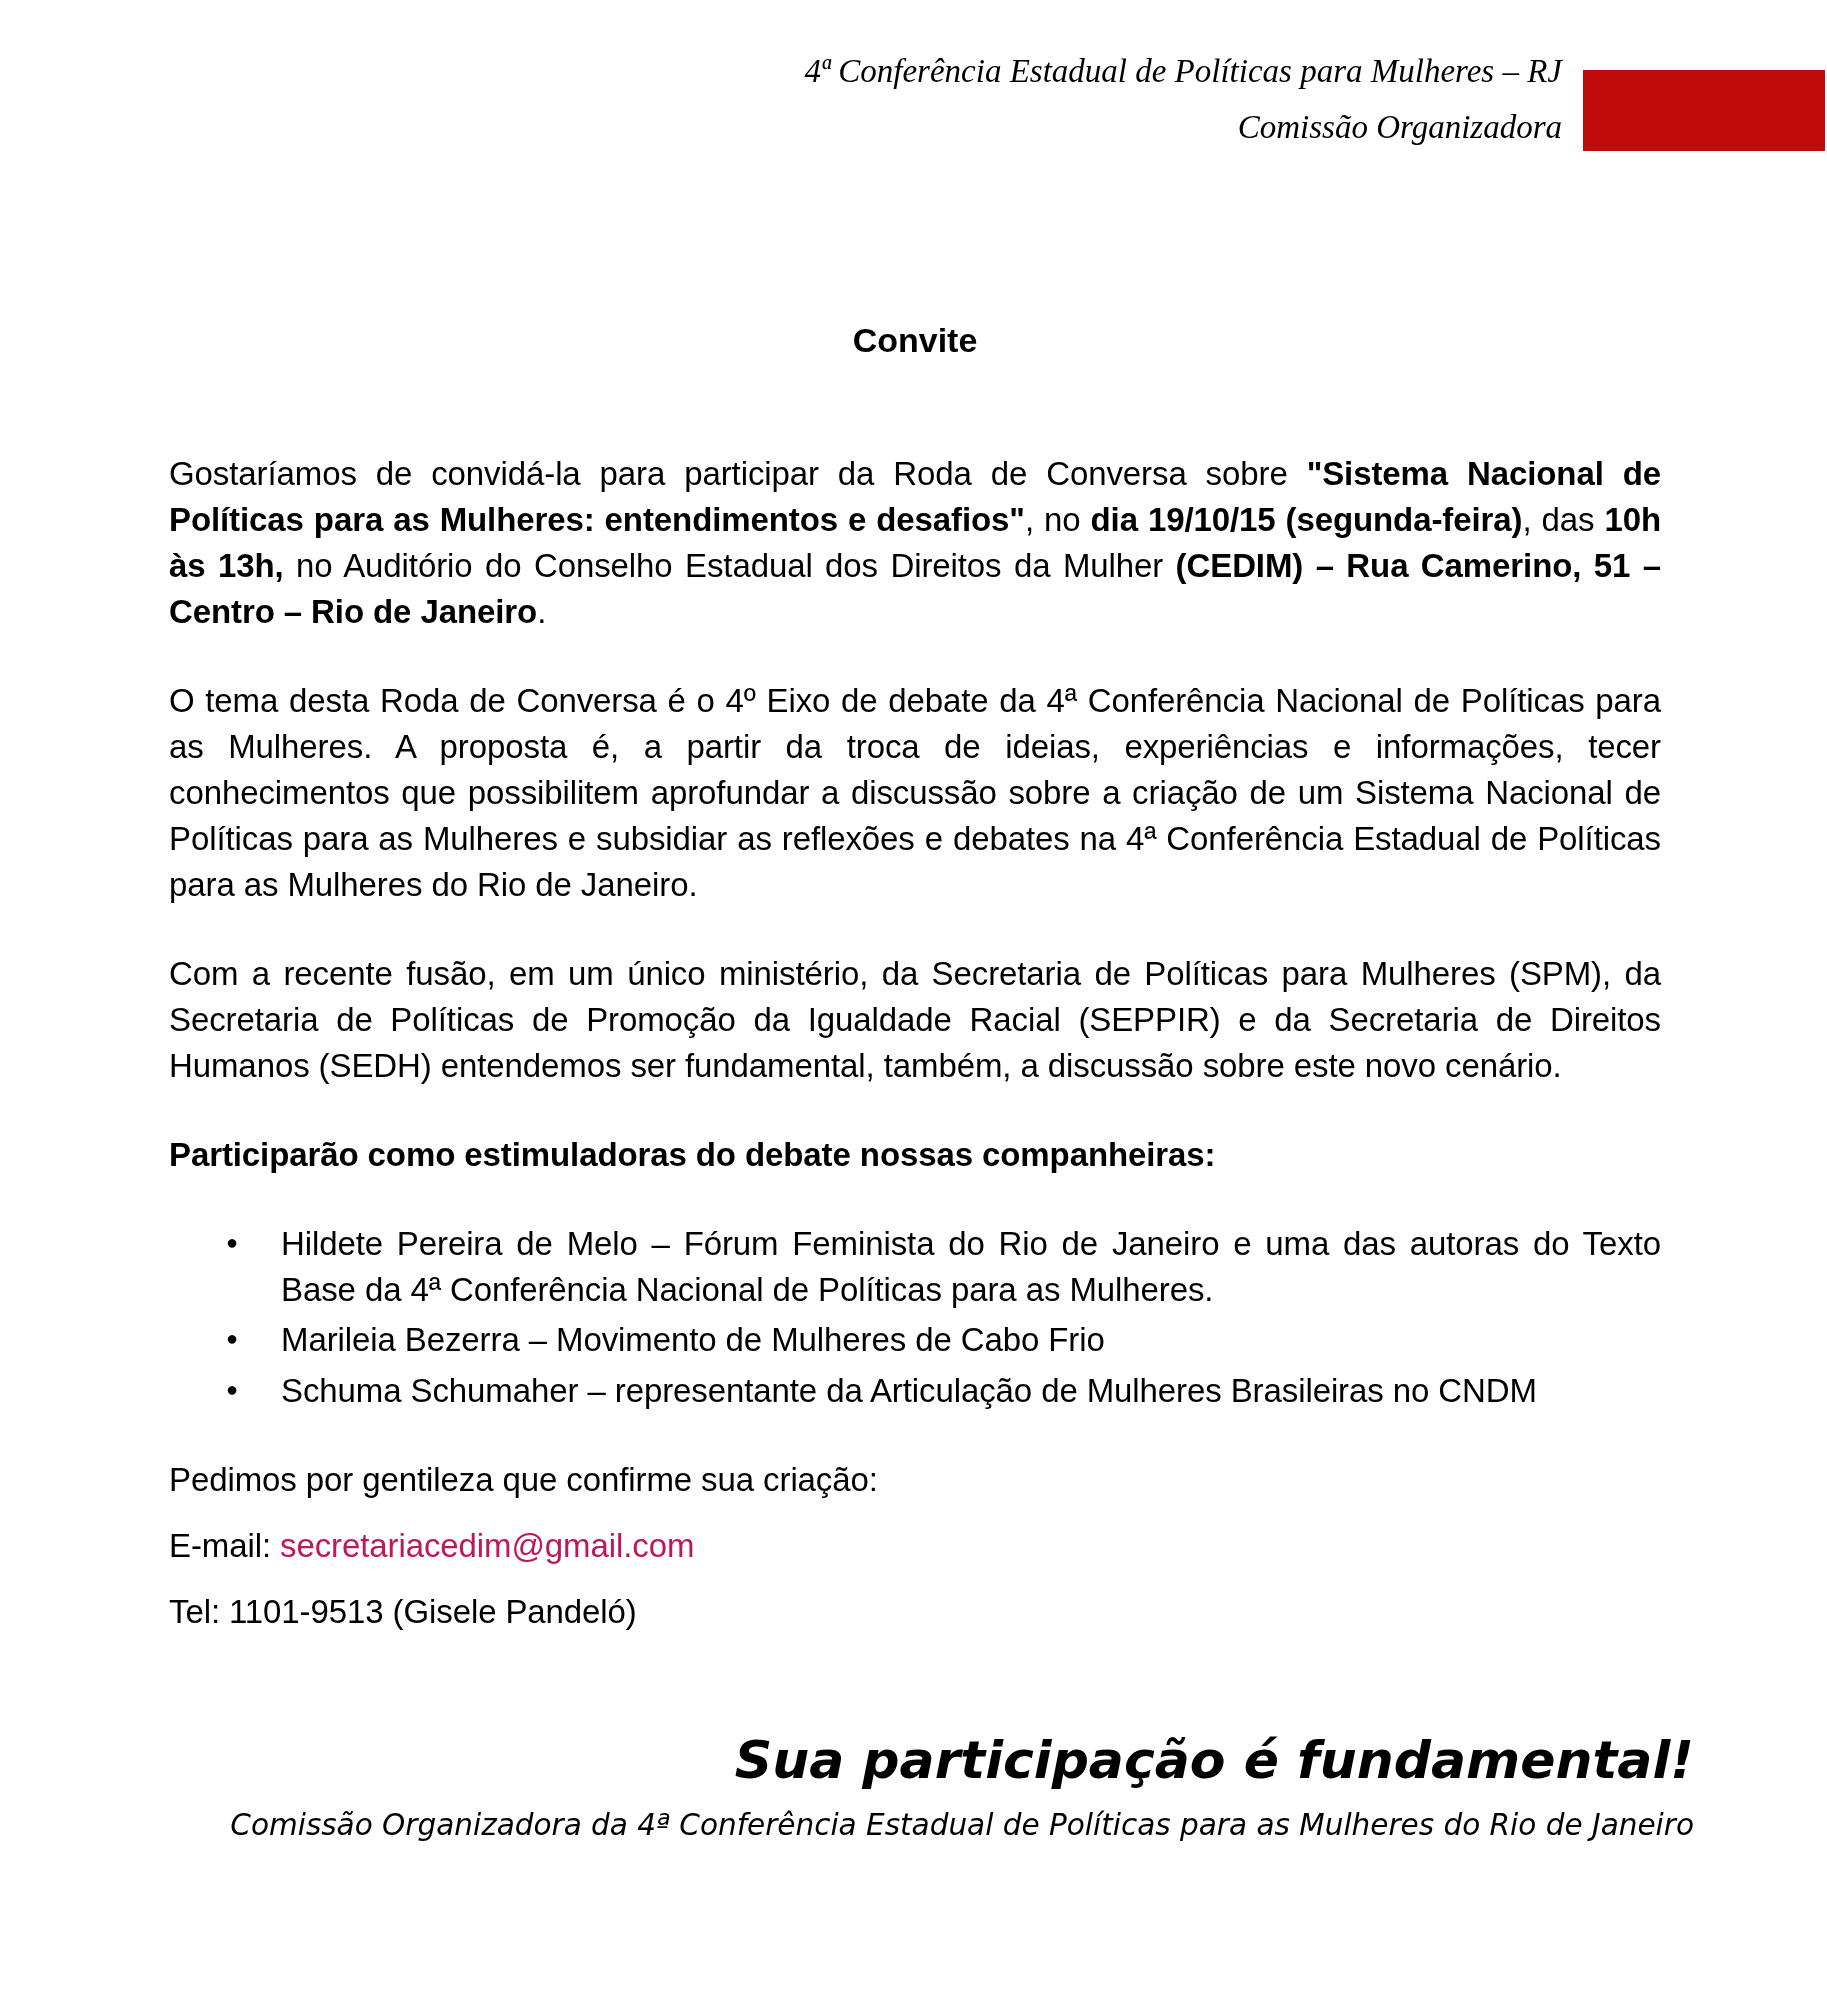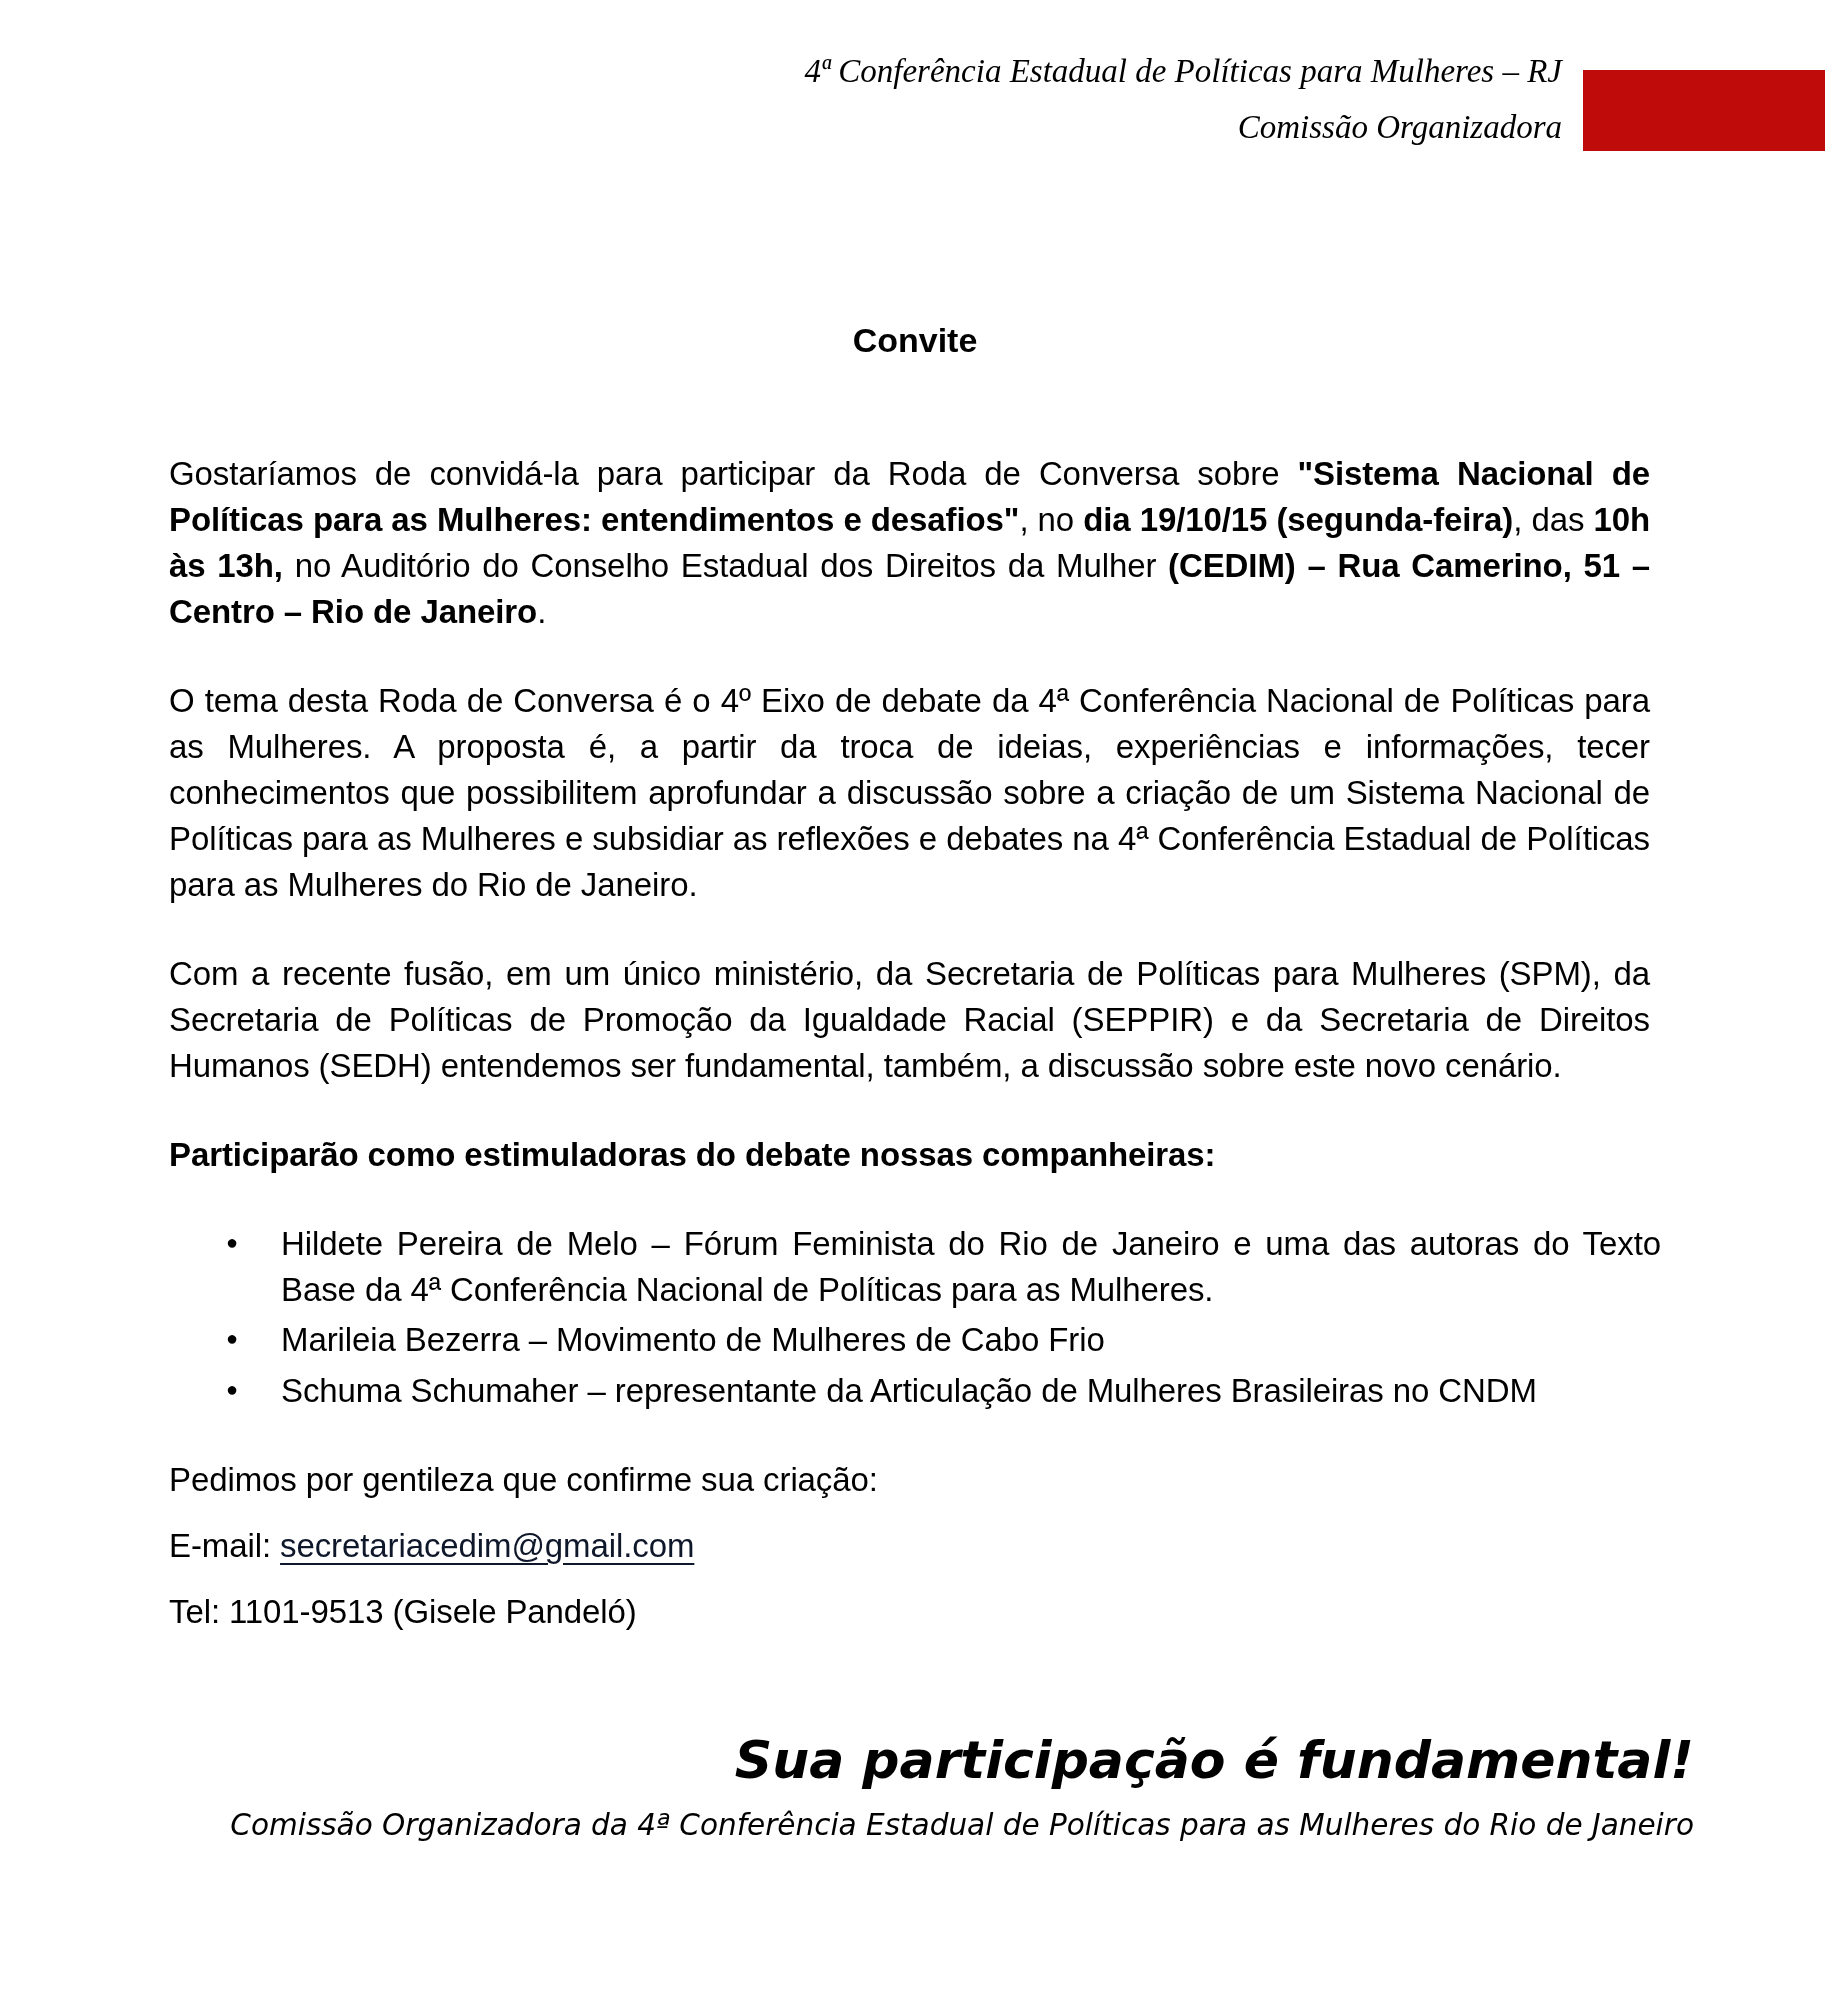--- a/index.html
+++ b/index.html
@@ -51,21 +51,21 @@
   
   .content {
     position: absolute;
     top: 451px;
     left: 169px;
     width: 1492px;
     font-size: 33px;
     line-height: 46px;
     letter-spacing: -0.1px;
   }
-  .content p { margin: 0 11px 43px 0; text-align: justify; }
+  .content p { margin: 0 0 43px 0; text-align: justify; }
   .content p.plain { text-align: left; font-weight: bold; }
   .bold { font-weight: bold; }
 
   ul.participants {
     list-style: none;
     margin: 0 0 43px 0;
     padding: 0;
   }
   ul.participants li {
     position: relative;
@@ -76,22 +76,21 @@
   ul.participants li .bullet-dot {
     position: absolute;
     left: 57px;
     top: 11px;
     font-size: 20px;
     line-height: 20px;
   }
 
   .content p.contact { margin-bottom: 20px; text-align: left; }
   .email-link {
-    color: #0f172a;
-    text-decoration: underline;
+    color: #be185d;
     text-decoration-thickness: 2.2px;
     text-underline-offset: 5.9px;
   }
 
   
   .footer {
     position: absolute;
     top: 1736px;
     left: 169px;
     right: 134px;

